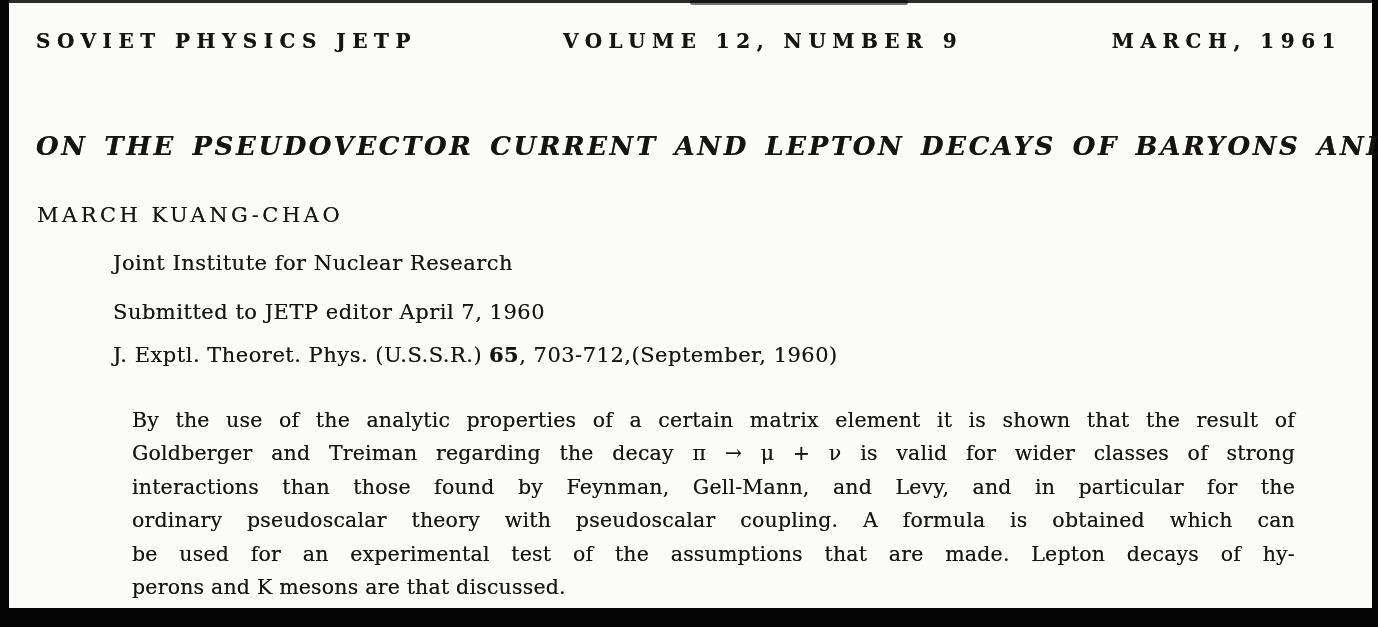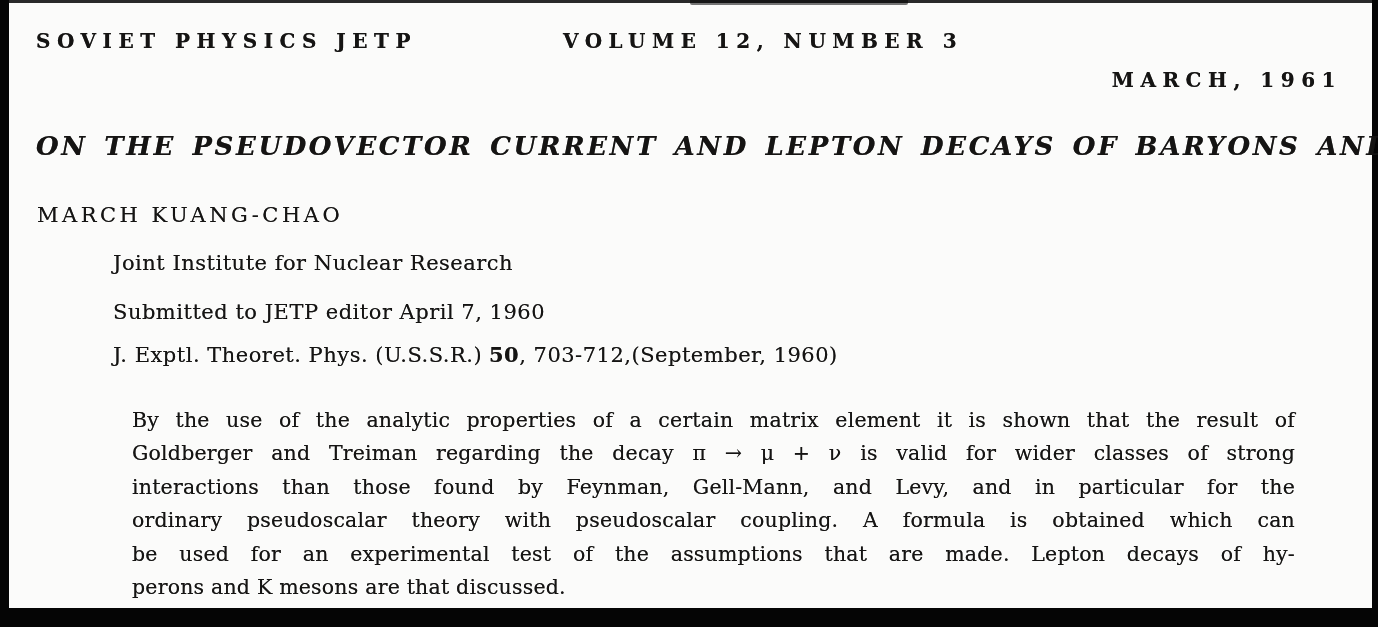--- a/index.html
+++ b/index.html
@@ -29,21 +29,21 @@
   .journal-header span {
     position: absolute;
     top: 29px;
     font-size: 20px;
     font-weight: bold;
     letter-spacing: 6.5px;
     white-space: nowrap;
   }
   .jh-left   { left: 36px;  letter-spacing: 5.5px; }
   .jh-center { left: 563px; }
-  .jh-right  { right: 36px; letter-spacing: 6px; margin-top: 39px; }
+  .jh-right  { right: 36px; letter-spacing: 6px; }
 
   .article-title {
     position: absolute;
     left: 36px;
     top: 131px;
     margin: 0;
     font-size: 26px;
     font-style: italic;
     font-weight: bold;
     letter-spacing: 2.6px;
@@ -100,34 +100,34 @@
 <div class="scan">
 
   <div class="edge edge-top"></div>
   <div class="edge edge-left"></div>
   <div class="edge edge-right"></div>
   <div class="edge edge-bottom"></div>
   <div class="edge top-mark"></div>
 
   <div class="journal-header ink">
     <span class="jh-left">SOVIET PHYSICS JETP</span>
-    <span class="jh-center">VOLUME 12, NUMBER 3</span>
+    <span class="jh-center">VOLUME 12, NUMBER 9</span>
     <span class="jh-right">MARCH, 1961</span>
   </div>
 
   <h1 class="article-title ink">ON THE PSEUDOVECTOR CURRENT AND LEPTON DECAYS OF BARYONS AND MESONS</h1>
 
   <div class="author-name ink">MARCH KUANG-CHAO</div>
 
   <div class="meta-line affiliation ink">Joint Institute for Nuclear Research</div>
 
   <div class="meta-line submitted ink">Submitted to JETP editor April 7, 1960</div>
 
   <div class="meta-line citation ink">
-    <span>J. Exptl. Theoret. Phys. (U.S.S.R.)</span><span class="vol">50</span><span class="suffix">, 703-712,(September, 1960)</span>
+    <span>J. Exptl. Theoret. Phys. (U.S.S.R.)</span><span class="vol">65</span><span class="suffix">, 703-712,(September, 1960)</span>
   </div>
 
   <div class="abstract ink">
     <div class="abs-line justified">By the use of the analytic properties of a certain matrix element it is shown that the result of</div>
     <div class="abs-line justified">Goldberger and Treiman regarding the decay π → μ + ν is valid for wider classes of strong</div>
     <div class="abs-line justified">interactions than those found by Feynman, Gell-Mann, and Levy, and in particular for the</div>
     <div class="abs-line justified">ordinary pseudoscalar theory with pseudoscalar coupling.  A formula is obtained which can</div>
     <div class="abs-line justified">be used for an experimental test of the assumptions that are made.  Lepton decays of hy-</div>
     <div class="abs-line last">perons and K mesons are that discussed.</div>
   </div>

